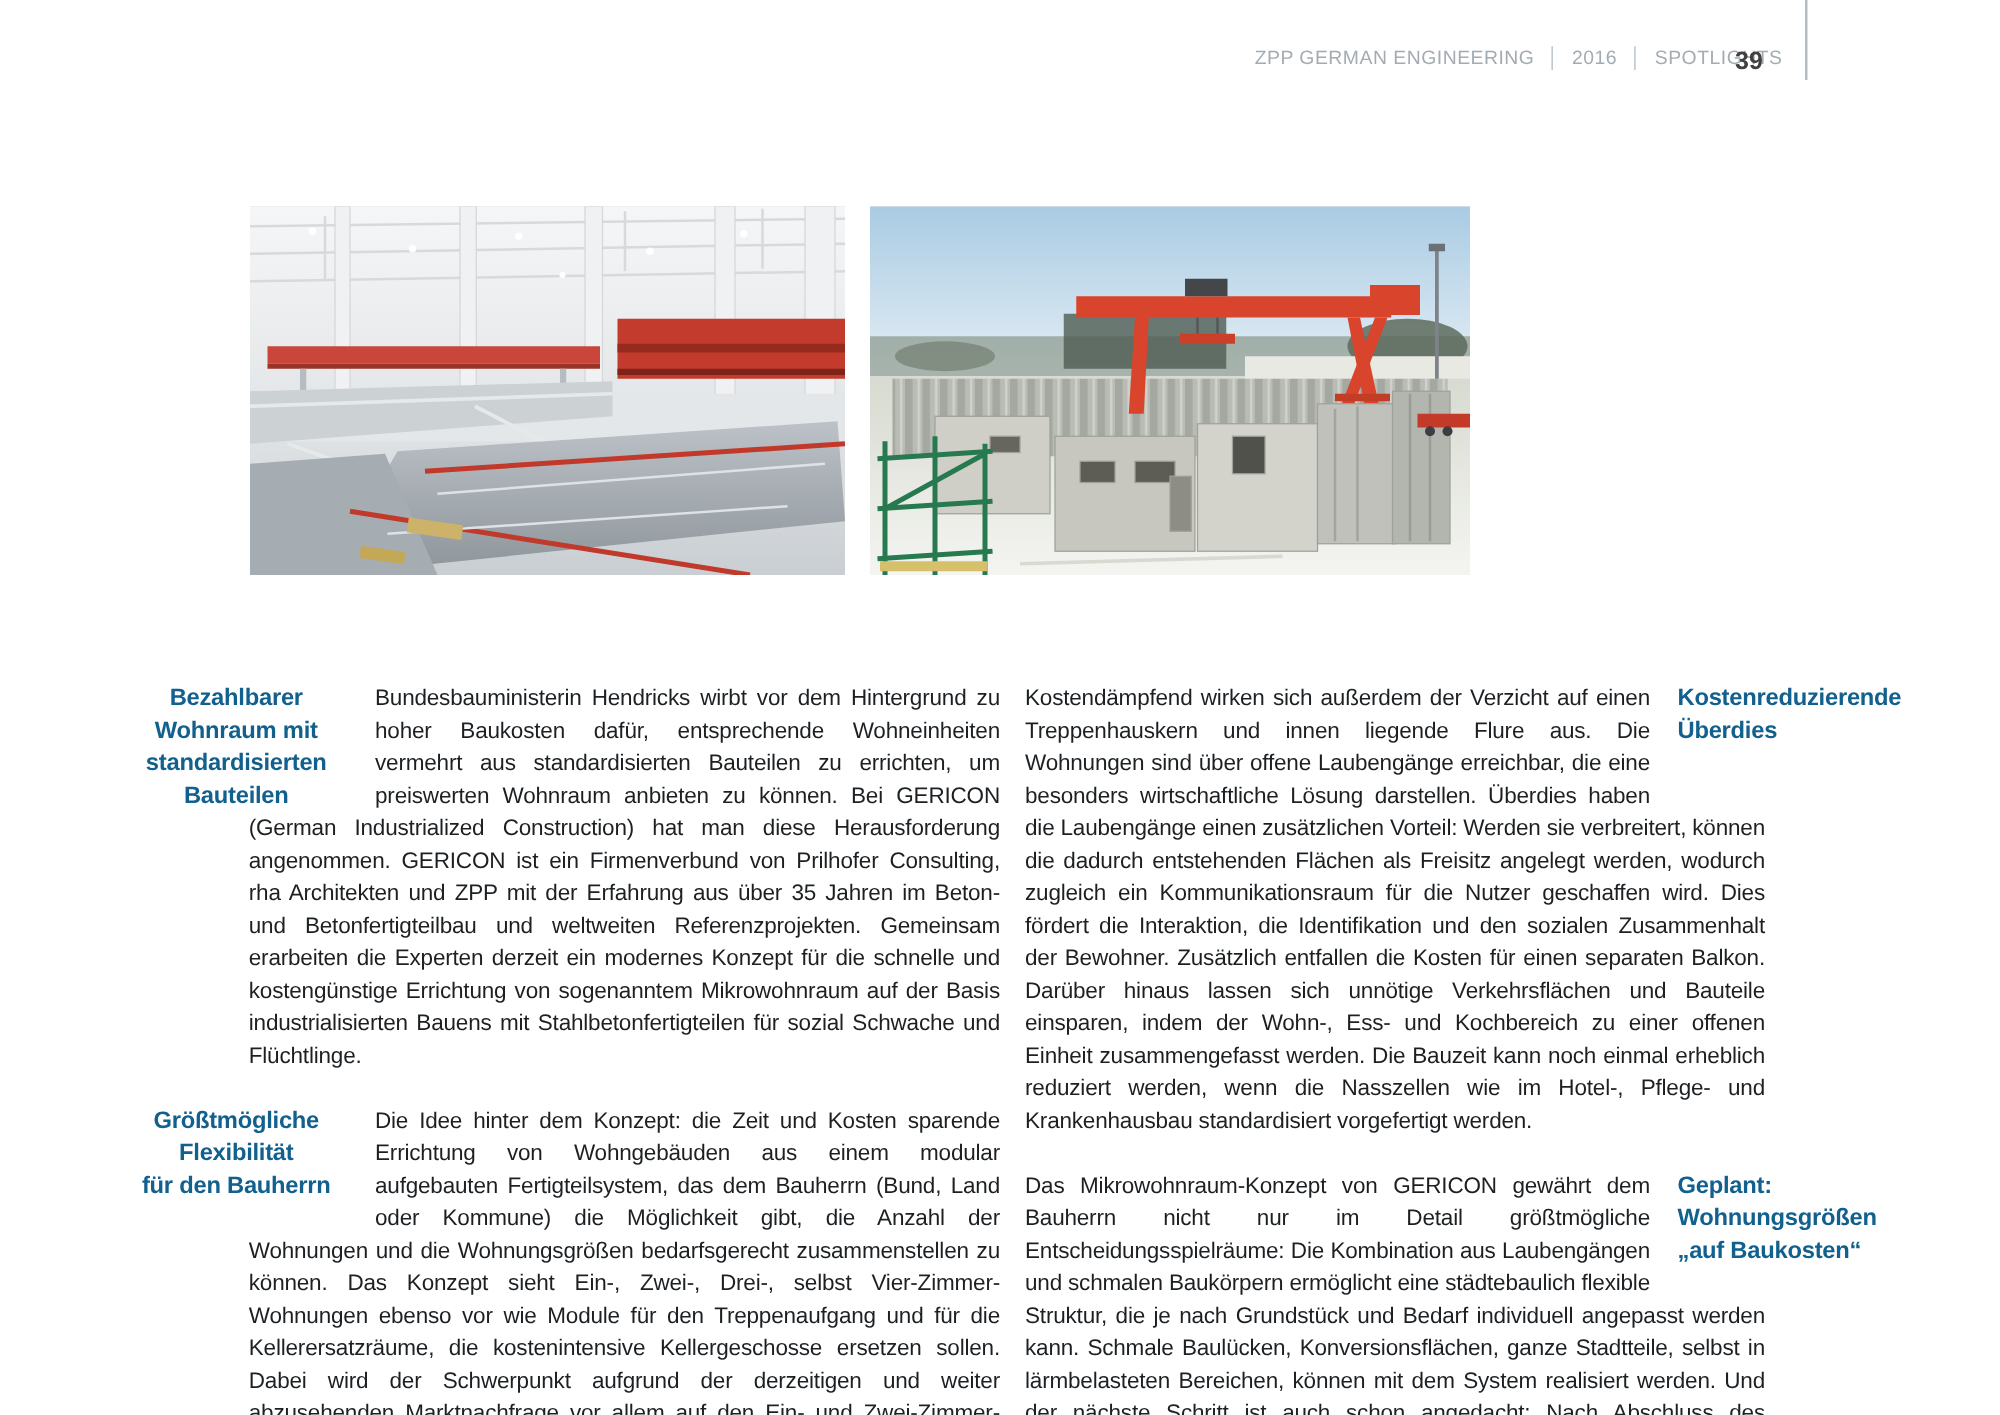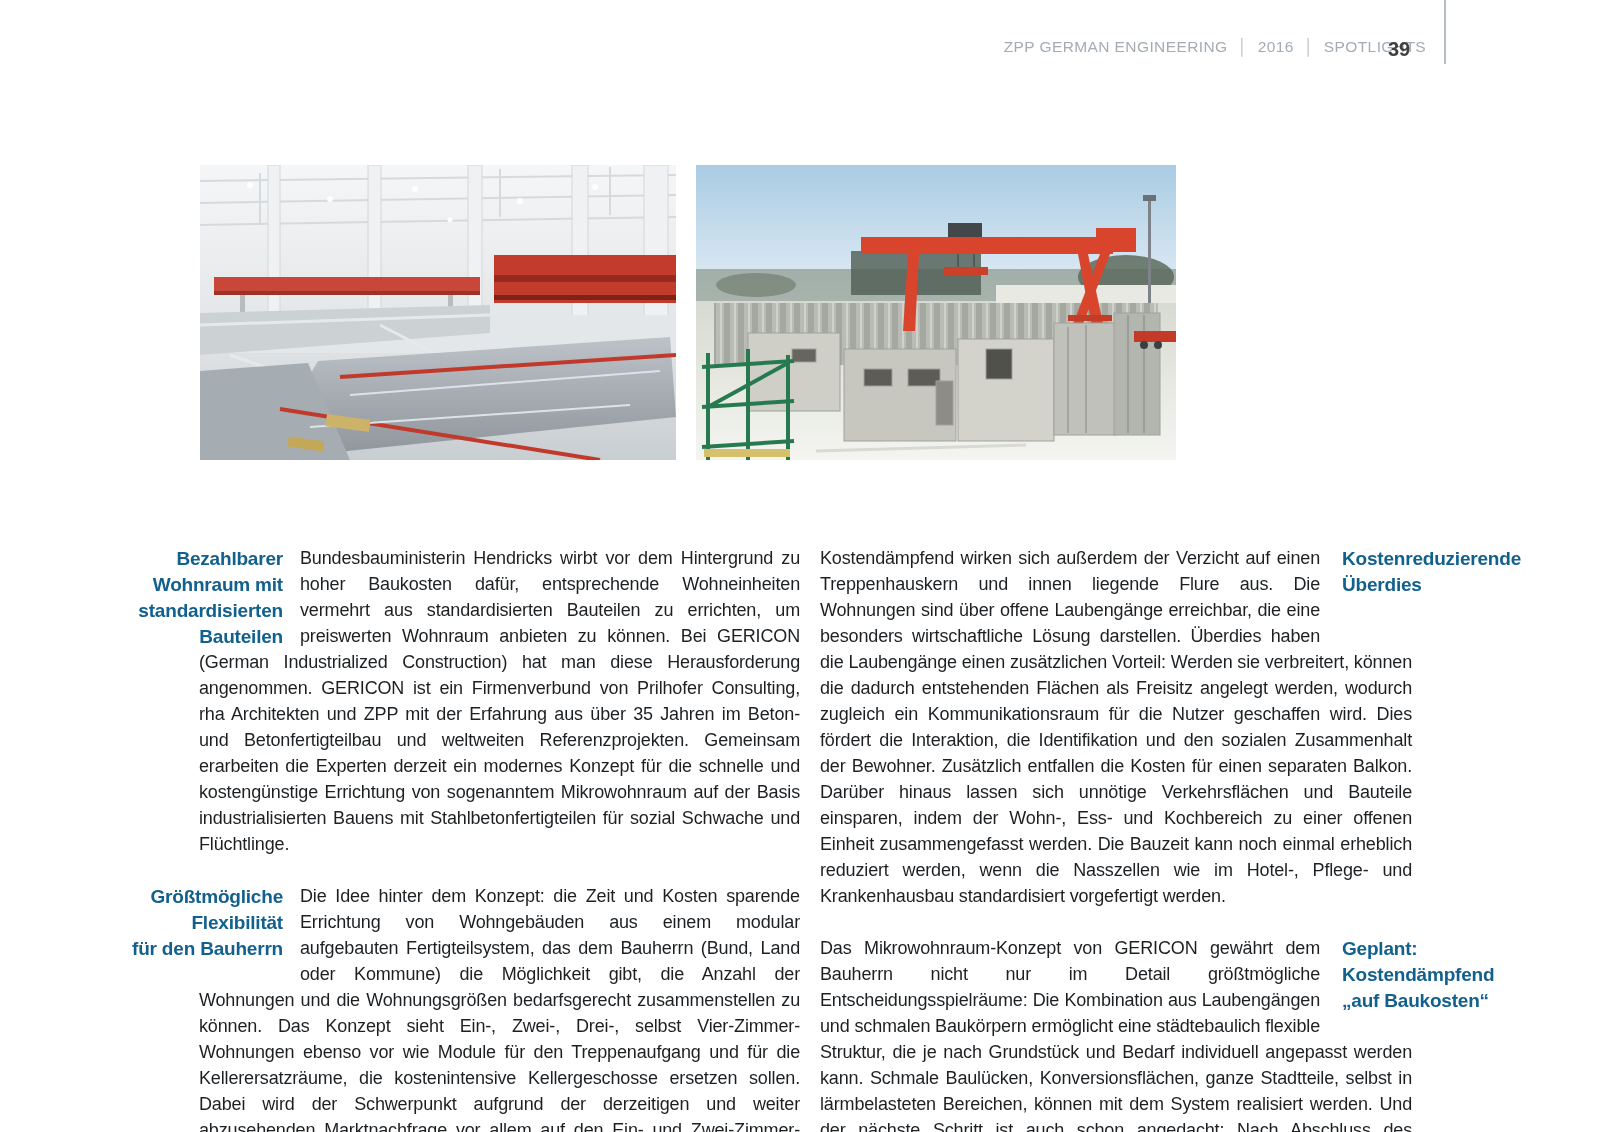--- a/index.html
+++ b/index.html
@@ -54,21 +54,21 @@
   .pblock::after{content:"";display:block;clear:both;}
 
   .spacer{background:transparent;}
   .spacer.sl{float:left;width:101px;height:104px;}
   .spacer.sr{float:right;width:92px;height:104px;}
 
   .mh{
     position:absolute;top:1px;font-weight:bold;color:var(--blue);
     font-size:19px;line-height:26px;letter-spacing:-.2px;
   }
-  .mh.left{left:-104px;width:188px;text-align:right;}
+  .mh.left{left:-104px;width:188px;text-align:center;}
   .mh.right{left:522px;width:185px;text-align:left;}
 
   p.body{
     margin:0;font-size:18px;line-height:26px;color:var(--body);
     text-align:justify;letter-spacing:-.15px;
   }
 </style>
 </head>
 <body>
 
@@ -265,21 +265,21 @@
       <div class="mh right">
         <span>Kostenreduzierende</span><br>
         <span>Überdies</span>
       </div>
       <div class="spacer sr"></div>
       <p class="body">Kostendämpfend wirken sich außerdem der Verzicht auf einen Treppenhauskern und innen liegende Flure aus. Die Wohnungen sind über offene Laubengänge erreichbar, die eine besonders wirtschaftliche Lösung darstellen. Überdies haben die Laubengänge einen zusätzlichen Vorteil: Werden sie verbreitert, können die dadurch entstehenden Flächen als Freisitz angelegt werden, wodurch zugleich ein Kommunikationsraum für die Nutzer geschaffen wird. Dies fördert die Interaktion, die Identifikation und den sozialen Zusammenhalt der Bewohner. Zusätzlich entfallen die Kosten für einen separaten Balkon. Darüber hinaus lassen sich unnötige Verkehrsflächen und Bauteile einsparen, indem der Wohn-, Ess- und Kochbereich zu einer offenen Einheit zusammengefasst werden. Die Bauzeit kann noch einmal erheblich reduziert werden, wenn die Nasszellen wie im Hotel-, Pflege- und Krankenhausbau standardisiert vorgefertigt werden.</p>
     </div>
 
     <div class="pblock">
       <div class="mh right">
-        <span>Geplant: Kostendämpfend</span><br>
+        <span>Geplant: Wohnungsgrößen</span><br>
         <span>„auf Baukosten“</span>
       </div>
       <div class="spacer sr"></div>
       <p class="body">Das Mikrowohnraum-Konzept von GERICON gewährt dem Bauherrn nicht nur im Detail größtmögliche Entscheidungsspielräume: Die Kombination aus Laubengängen und schmalen Baukörpern ermöglicht eine städtebaulich flexible Struktur, die je nach Grundstück und Bedarf individuell angepasst werden kann. Schmale Baulücken, Konversionsflächen, ganze Stadtteile, selbst in lärmbelasteten Bereichen, können mit dem System realisiert werden. Und der nächste Schritt ist auch schon angedacht: Nach Abschluss des Auswahlprozesses soll der Bauherr quasi „auf Knopfdruck“ – vergleichbar mit dem Neuwagen-Konfigurator von Automobilherstellern – eine belastbare Schätzung der Herstellkosten für „sein“ Objekt erhalten.</p>
     </div>
 
   </div>
 
 </div>
 

